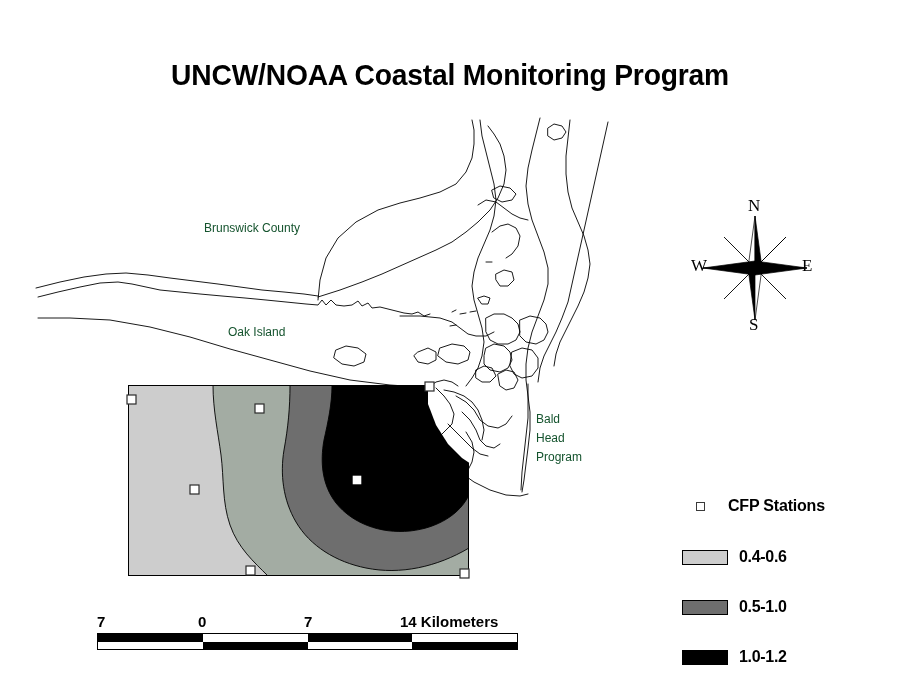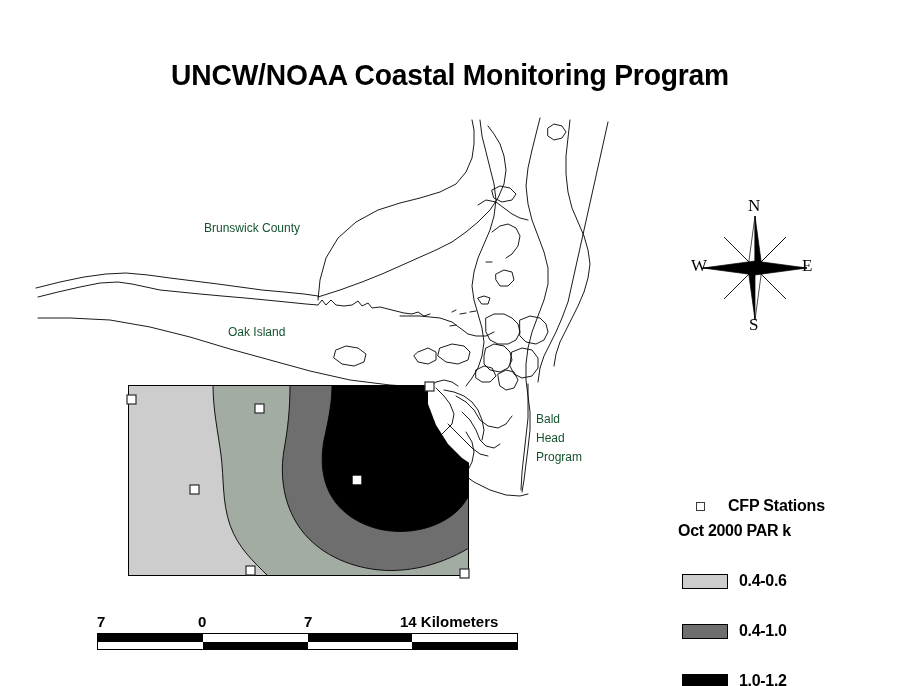--- a/index.html
+++ b/index.html
@@ -404,29 +404,28 @@
   <span class="compass-letter" id="compass-s">S</span>
   <span class="compass-letter" id="compass-e">E</span>
   <span class="compass-letter" id="compass-w">W</span>
 </div>
 
 <div id="legend">
   <div id="legend-stations-row">
     <span class="legend-station-marker"></span>
     <span id="legend-stations-label">CFP Stations</span>
   </div>
-  <div id="legend-title">Oct 2000 PAR k</div>
 
   <div class="legend-row">
     <span class="legend-swatch" style="background: rgb(205, 205, 205);"></span>
     <span class="legend-text">0.4-0.6</span>
   </div>
   <div class="legend-row">
     <span class="legend-swatch" style="background: rgb(110, 110, 110);"></span>
-    <span class="legend-text">0.4-1.0</span>
+    <span class="legend-text">0.5-1.0</span>
   </div>
   <div class="legend-row">
     <span class="legend-swatch" style="background: rgb(0, 0, 0);"></span>
     <span class="legend-text">1.0-1.2</span>
   </div>
 </div>
 
 <div id="scale-bar">
   <div id="scale-labels">
     <span class="scale-label" style="left:0px">7</span>

